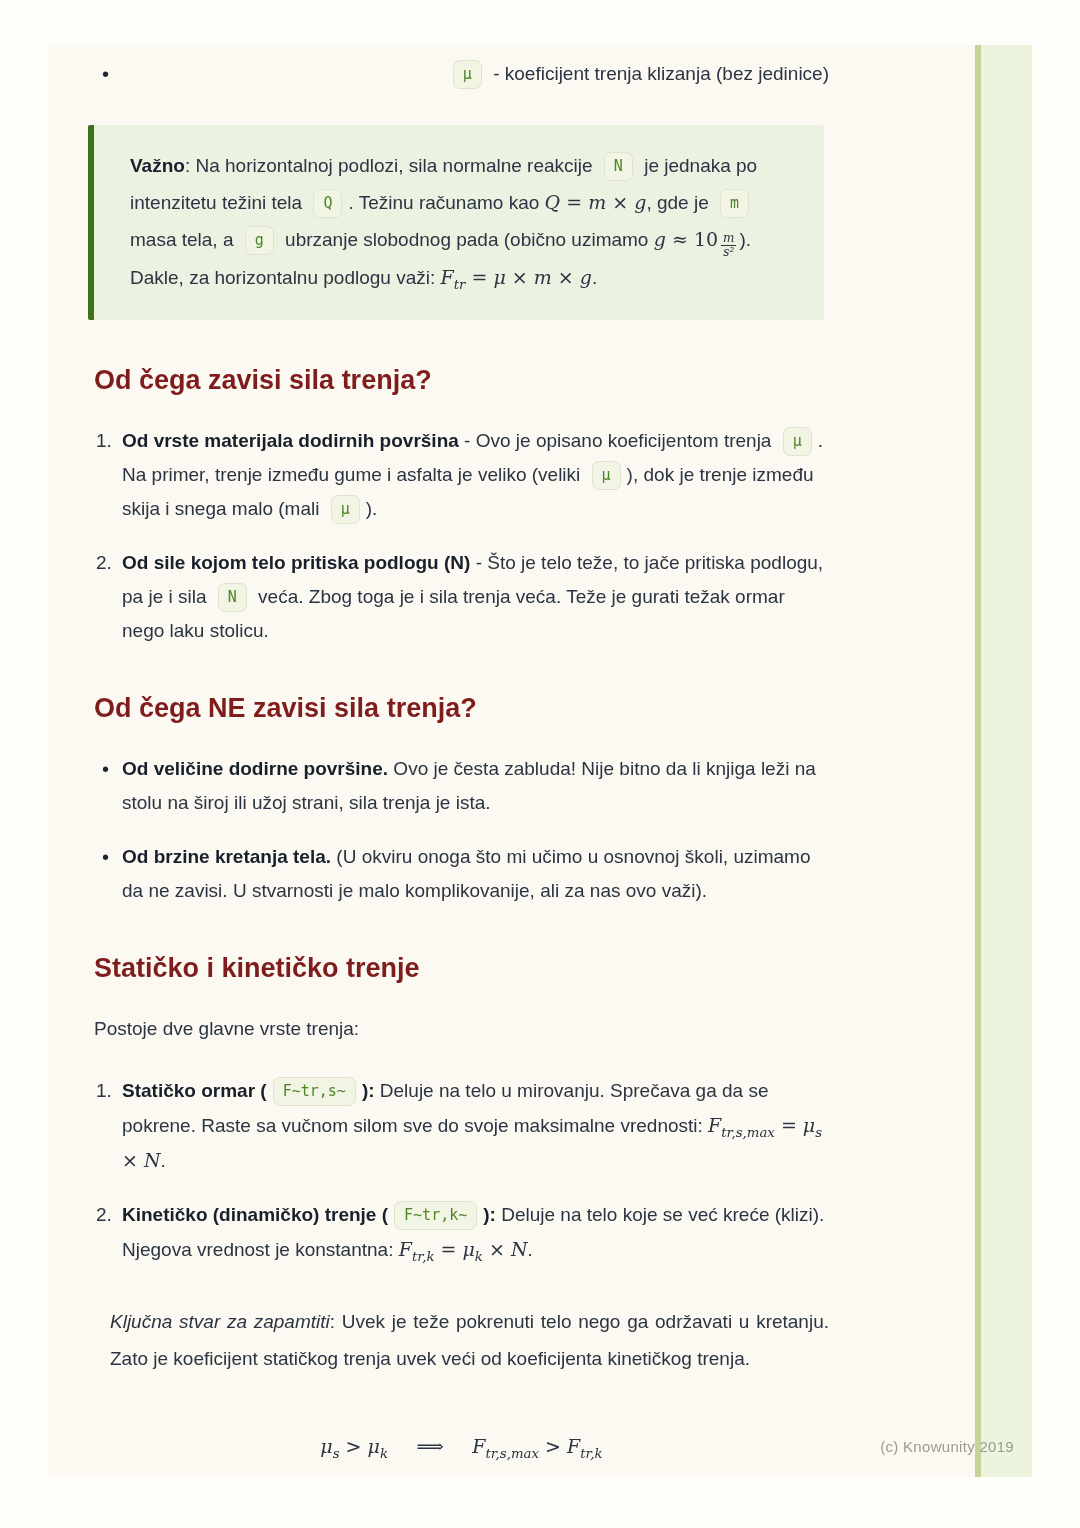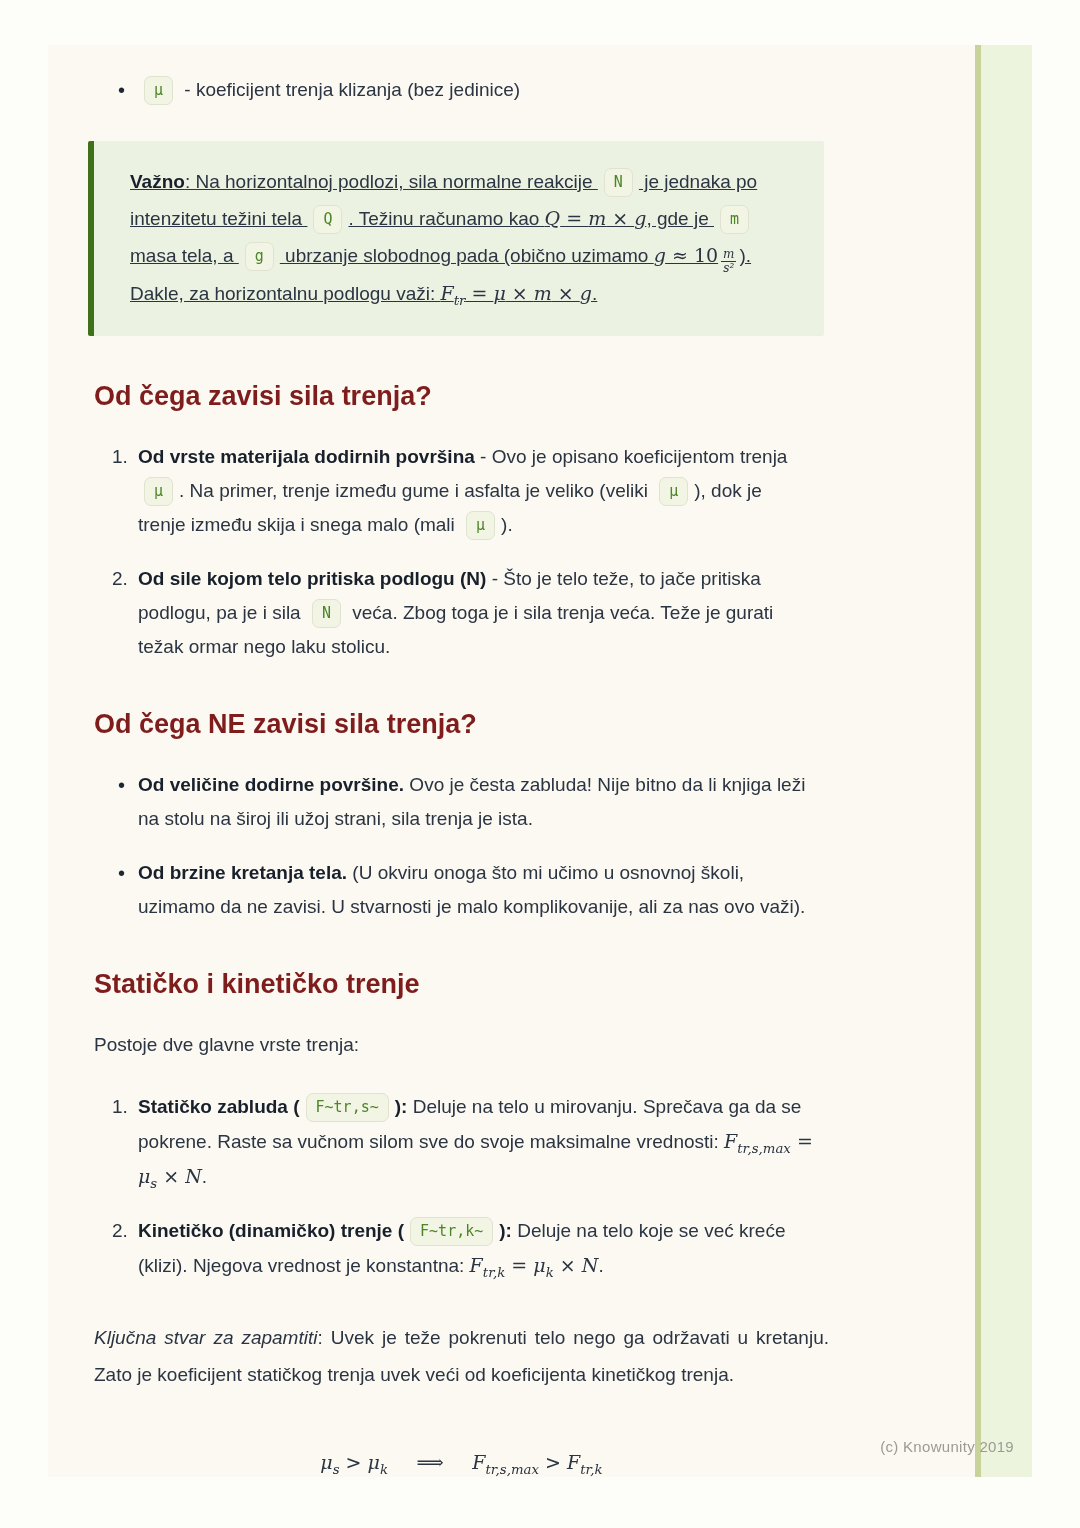--- a/index.html
+++ b/index.html
@@ -17,47 +17,46 @@
   }
   .stripe{
     position:absolute;left:927px;top:0;width:57px;height:1432px;
     background:#edf4de;border-left:6px solid #c8d29b;box-sizing:border-box;
   }
   .footer{
     position:absolute;top:1393px;right:18px;z-index:2;
     font-size:15px;color:#9b9b93;letter-spacing:.3px;
   }
   
-  ul.blist,ol.nlist{list-style:none;margin:16px;padding:0;}
+  ul.blist,ol.nlist{list-style:none;margin:0;padding:0;}
   ul.blist li,ol.nlist li{position:relative;padding-left:28px;margin:0 0 20px 0;}
   ul.blist li::before{
     content:"\2022";position:absolute;left:8px;top:0;color:#1d2633;font-size:20px;
   }
   ol.nlist{counter-reset:n;}
   ol.nlist li{counter-increment:n;}
   ol.nlist li::before{
     content:counter(n) ".";position:absolute;left:2px;top:0;color:#2b3442;
   }
-  ul.toplist{list-style:none;margin:16px;padding:0;}
+  ul.toplist{list-style:none;margin:0;padding:0;text-align:right;}
   ul.toplist li{position:relative;padding-left:28px;margin:0 0 14px 0;}
   ul.toplist li::before{
     content:"\2022";position:absolute;left:8px;top:0;color:#1d2633;font-size:20px;
   }
   
   .callout{
     margin:34px 0 0 -6px;background:#ecf2e2;border-left:6px solid #3e7119;
     border-radius:2px;width:736px;box-sizing:border-box;
     padding:22px 34px 24px 36px;
-    text-decoration:underline;
   }
   .callout p{margin:0;line-height:37px;}
   
   h2{font-size:27px;line-height:28px;color:#7f1d1d;margin:46px 0 30px 0;}
   p.plain{margin:16px 0 28px 0;}
-  p.justify{text-align:justify;line-height:37px;margin:36px 0 0 0;}
+  p.justify{text-align:justify;line-height:37px;margin:36px 0 0 16px;}
   .formula{margin:52px 0 0 0;text-align:center;font-size:19px;}
   strong{color:#18202c;}
   
   .badge{
     display:inline-block;font-family:"DejaVu Sans Mono","Liberation Mono",monospace;
     font-size:15px;line-height:19px;color:#4c8526;
     background:#f2f4e4;border:1px solid #dfe3cf;border-radius:7px;
     padding:4px 9px;margin:0 6px;vertical-align:1px;
   }
   
@@ -97,21 +96,21 @@
 
     <h2>Od čega NE zavisi sila trenja?</h2>
     <ul class="blist">
         <li><strong>Od veličine dodirne površine.</strong> Ovo je česta zabluda! Nije bitno da li knjiga leži na stolu na široj ili užoj strani, sila trenja je ista.</li>
         <li><strong>Od brzine kretanja tela.</strong> (U okviru onoga što mi učimo u osnovnoj školi, uzimamo da ne zavisi. U stvarnosti je malo komplikovanije, ali za nas ovo važi).</li>
       </ul>
 
     <h2>Statičko i kinetičko trenje</h2>
     <p class="plain">Postoje dve glavne vrste trenja:</p>
     <ol class="nlist">
-        <li><strong>Statičko zabluda (</strong><code class="badge">F~tr,s~</code><strong>):</strong> Deluje na telo u mirovanju. Sprečava ga da se pokrene. Raste sa vučnom silom sve do svoje maksimalne vrednosti: <span class="mv">F<sub>tr,s,max</sub></span><span class="mn"> = </span><span class="mv">μ<sub>s</sub></span><span class="mn"> × </span><span class="mv">N</span>.</li>
+        <li><strong>Statičko ormar (</strong><code class="badge">F~tr,s~</code><strong>):</strong> Deluje na telo u mirovanju. Sprečava ga da se pokrene. Raste sa vučnom silom sve do svoje maksimalne vrednosti: <span class="mv">F<sub>tr,s,max</sub></span><span class="mn"> = </span><span class="mv">μ<sub>s</sub></span><span class="mn"> × </span><span class="mv">N</span>.</li>
         <li><strong>Kinetičko (dinamičko) trenje (</strong><code class="badge">F~tr,k~</code><strong>):</strong> Deluje na telo koje se već kreće (klizi). Njegova vrednost je konstantna: <span class="mv">F<sub>tr,k</sub></span><span class="mn"> = </span><span class="mv">μ<sub>k</sub></span><span class="mn"> × </span><span class="mv">N</span>.</li>
       </ol>
 
     <p class="justify"><em>Ključna stvar za zapamtiti</em>: Uvek je teže pokrenuti telo nego ga održavati u kretanju. Zato je koeficijent statičkog trenja uvek veći od koeficijenta kinetičkog trenja.</p>
 
     <div class="formula"><span class="mv">μ<sub>s</sub></span><span class="mn"> &gt; </span><span class="mv">μ<sub>k</sub></span><span class="mn">  </span><span class="mn">⟹</span><span class="mn">  </span><span class="mv">F<sub>tr,s,max</sub></span><span class="mn"> &gt; </span><span class="mv">F<sub>tr,k</sub></span></div>
   </div>
 
   <div class="stripe"></div>
   <div class="footer">(c) Knowunity 2019</div>

